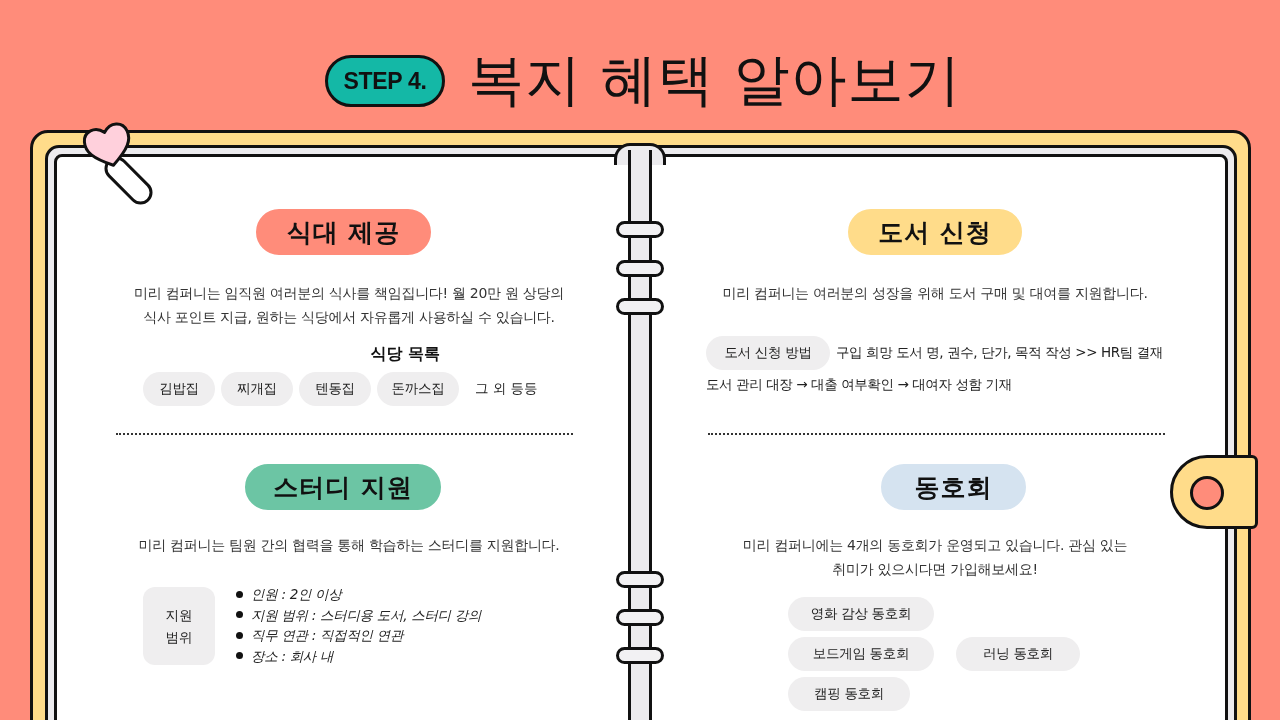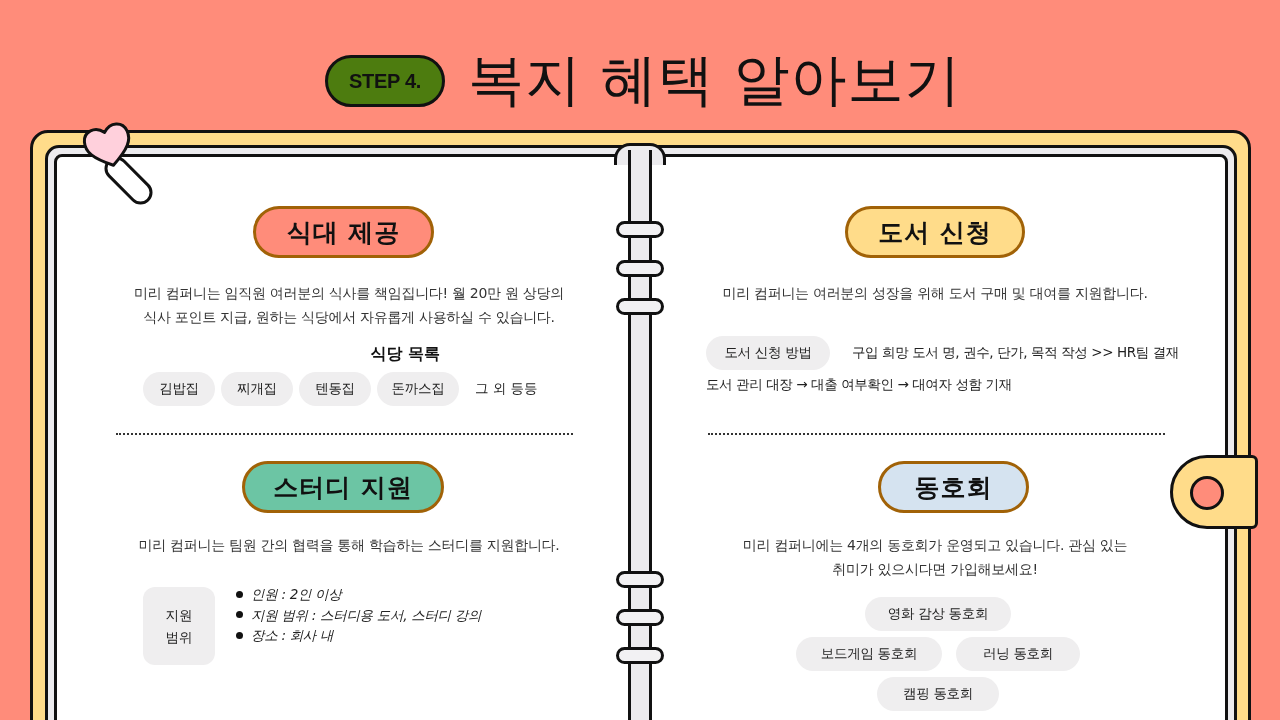--- a/index.html
+++ b/index.html
@@ -8,23 +8,23 @@
     background: #ff8c7a;
     font-family: "DejaVu Sans", "Liberation Sans", sans-serif;
     position: relative;
     color: #111;
   }
   .abs { position: absolute; }
 
   
   .step-badge {
     left: 325px; top: 55px; width: 120px; height: 52px;
-    background: #4d7c0f; border: 3px solid #111; border-radius: 26px;
+    background: #14b8a6; border: 3px solid #111; border-radius: 26px;
     display: flex; align-items: center; justify-content: center;
-    font-family: "Liberation Sans", sans-serif; font-weight: 700; font-size: 20px; letter-spacing: -0.3px;
+    font-family: "Liberation Sans", sans-serif; font-weight: 700; font-size: 23px; letter-spacing: -0.3px;
   }
   .page-title {
     left: 468px; top: 42px; height: 76px;
     font-size: 56px; font-weight: 400; letter-spacing: 1px;
     line-height: 76px; color: #111;
   }
 
   
   .frame-outer {
     left: 30px; top: 130px; width: 1221px; height: 640px;
@@ -71,57 +71,57 @@
     background: #ffdc8a; border: 3px solid #111;
     border-radius: 37px 6px 6px 37px;
   }
   .tab-dot {
     left: 1190px; top: 476px; width: 34px; height: 34px;
     background: #ff8c7a; border: 3px solid #111; border-radius: 50%;
   }
 
   
   .pill-title {
-    height: 52px; border: 3px solid #a16207; border-radius: 26px;
+    height: 52px; border: 3px solid #ffffff; border-radius: 26px;
     display: flex; align-items: center; justify-content: center;
     font-size: 25px; font-weight: 700; letter-spacing: 1px;
   }
   .desc {
     font-size: 14px; color: #333; text-align: center; line-height: 24px;
     letter-spacing: -0.3px;
   }
   .subhead { font-size: 16px; font-weight: 600; color: #111; text-align: right; }
   .chip {
     background: #efeeef; border-radius: 17px; height: 34px;
     display: inline-flex; align-items: center; justify-content: center;
     font-size: 13.5px; color: #222; letter-spacing: -0.3px;
   }
   .dotted { height: 0; border-top: 2px dotted #333; }
 
   .chips-row { display: flex; gap: 6px; align-items: center; }
   .chip-extra { font-size: 13.5px; color: #222; margin-left: 10px; }
 
-  .method-row { display: flex; align-items: center; gap: 22px; }
+  .method-row { display: flex; align-items: center; gap: 6px; }
   .method-label { width: 124px; }
   .method-text { font-size: 13.5px; color: #222; letter-spacing: -0.4px; white-space: nowrap; }
 
   .support-box {
     left: 143px; top: 587px; width: 72px; height: 78px;
     background: #efeeef; border-radius: 12px;
     display: flex; align-items: center; justify-content: center; text-align: center;
     font-size: 13.5px; line-height: 22px; color: #222;
   }
   .bullets { left: 236px; top: 584px; list-style: none; }
   .bullets li {
     font-size: 13.5px; line-height: 20.5px; color: #222; letter-spacing: -0.3px;
     display: flex; align-items: center; gap: 8px; font-style: italic;
   }
   .bullet-dot { width: 7px; height: 7px; background: #111; border-radius: 50%; display: inline-block; }
 
-  .club-grid { display: flex; flex-wrap: wrap; justify-content: center; gap: 6px 14px; width: 290px; }
+  .club-grid { display: flex; flex-wrap: wrap; gap: 6px 22px; width: 290px; }
   .club-chip { width: 146px; }
   .club-grid .club-chip:nth-child(3) { width: 124px; }
   .club-grid .club-chip:nth-child(4) { width: 122px; }
 </style>
 </head>
 <body>
 
 <div class="abs step-badge">STEP 4.</div>
 <div class="abs page-title">복지 혜택 알아보기</div>
 
@@ -175,20 +175,24 @@
   <li>
       <span class="bullet-dot"></span>
       <span>인원 : 2인 이상</span>
     </li>
   <li>
       <span class="bullet-dot"></span>
       <span>지원 범위 : 스터디용 도서, 스터디 강의</span>
     </li>
   <li>
       <span class="bullet-dot"></span>
+      <span>직무 연관 : 직접적인 연관</span>
+    </li>
+  <li>
+      <span class="bullet-dot"></span>
       <span>장소 : 회사 내</span>
     </li>
 </ul>
 
 <div class="abs pill-title" style="left:845px; top:206px; width:180px; background:#ffdc8a;">도서 신청</div>
 <div class="abs desc" style="left:680px; top:281px; width:510px;">미리 컴퍼니는 여러분의 성장을 위해 도서 구매 및 대여를 지원합니다.</div>
 <div class="abs method-row" style="left:706px; top:336px;">
   <span class="chip method-label">도서 신청 방법</span>
   <span class="method-text">구입 희망 도서 명, 권수, 단가, 목적 작성 &gt;&gt; HR팀 결재</span>
 </div>

